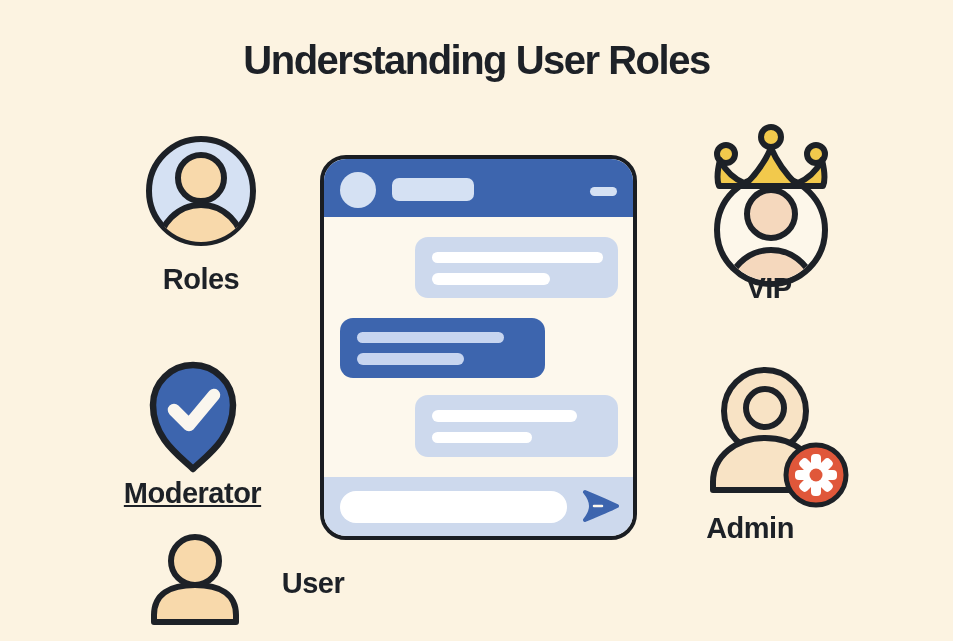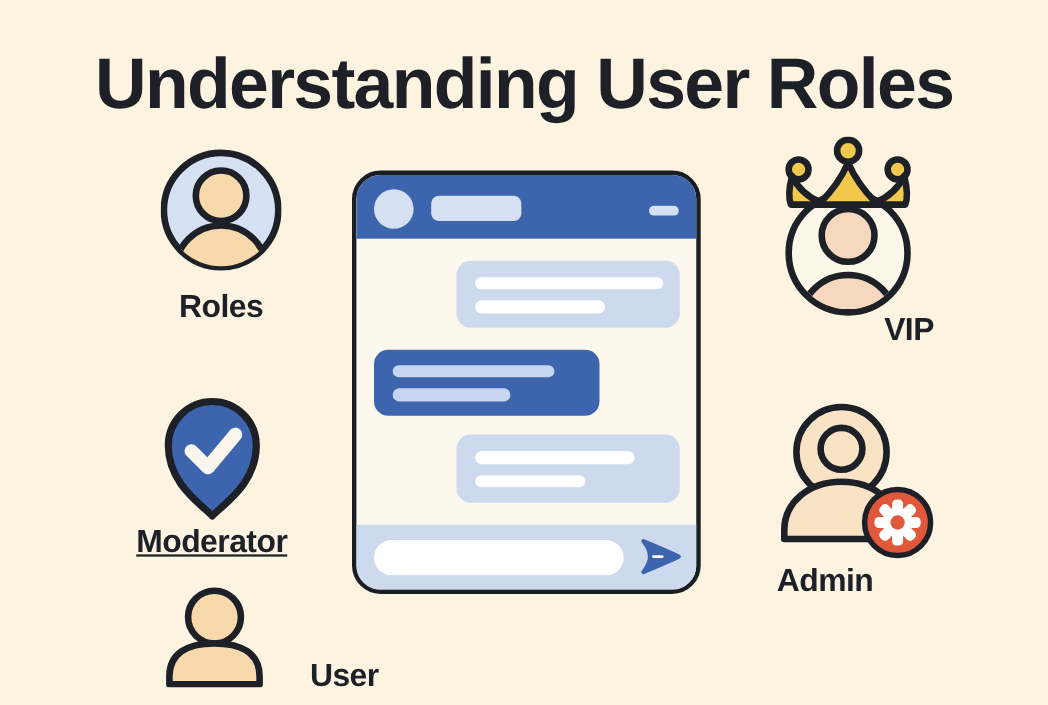--- a/index.html
+++ b/index.html
@@ -2,21 +2,21 @@
 <html><head>
 <meta charset="utf-8">
 <style>
   html,body{margin:0;padding:0;background:#e8e8e8;}
   .canvas{
     position:relative;width:953px;height:641px;overflow:hidden;
     background:#fcf3e1;font-family:"Liberation Sans",sans-serif;
   }
   .title{
     position:absolute;left:0;right:0;top:38px;text-align:center;
-    font-size:65px;font-weight:700;letter-spacing:-1.5px;color:#1d2127;
+    font-size:40px;font-weight:700;letter-spacing:-1.5px;color:#1d2127;
   }
   .role-label{
     position:absolute;font-weight:700;color:#1d2127;font-size:29px;
     text-align:center;letter-spacing:-0.5px;
   }
   .role-icon{position:absolute;}
   .role-icon svg{display:block;width:100%;height:100%;}
 
   
   .chat-window{
@@ -50,27 +50,27 @@
 
   .chat-footer{position:absolute;left:0;right:0;bottom:0;height:59px;background:#cdd9ed;}
   .chat-input{position:absolute;left:16px;top:14px;width:227px;height:32px;border-radius:16px;background:#ffffff;}
   .send-button{position:absolute;left:257px;top:11px;width:40px;height:36px;cursor:pointer;}
   .send-button svg{display:block;width:100%;height:100%;}
 
   
   .guest-icon{left:146px;top:135px;width:110px;height:112px;}
   .guest-label{left:121px;top:263px;width:160px;}
   .vip-icon{left:706px;top:124px;width:130px;height:164px;}
-  .vip-label{left:689px;top:284px;width:160px;text-align:right;}
+  .vip-label{left:689px;top:272px;width:160px;}
   .moderator-icon{left:143px;top:357px;width:100px;height:118px;}
   .moderator-label{left:110px;top:477px;width:165px;text-decoration:underline;}
   .admin-icon{left:708px;top:364px;width:144px;height:148px;}
   .admin-label{left:670px;top:512px;width:160px;}
   .user-icon{left:150px;top:533px;width:94px;height:92px;}
-  .user-label{left:233px;top:599px;width:160px;}
+  .user-label{left:233px;top:567px;width:160px;}
 </style>
 </head>
 <body>
 
 <div class="canvas">
 
   <div class="title">Understanding User Roles</div>
 
   <div class="role-icon guest-icon">
     <svg viewBox="0 0 110 112" aria-hidden="true">

